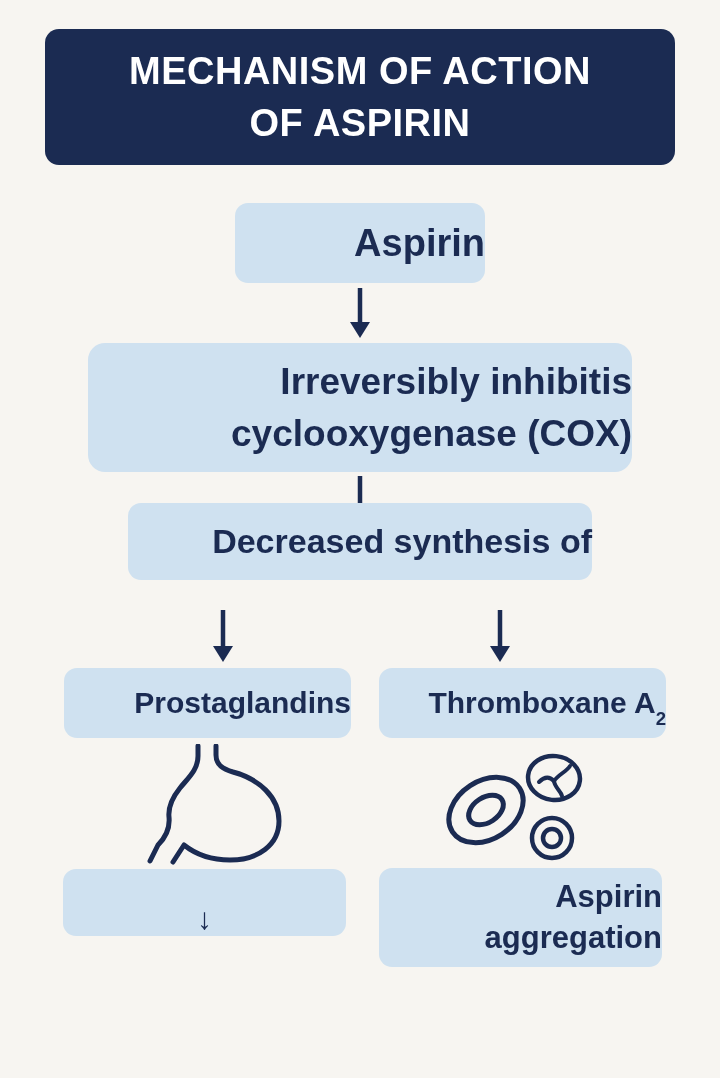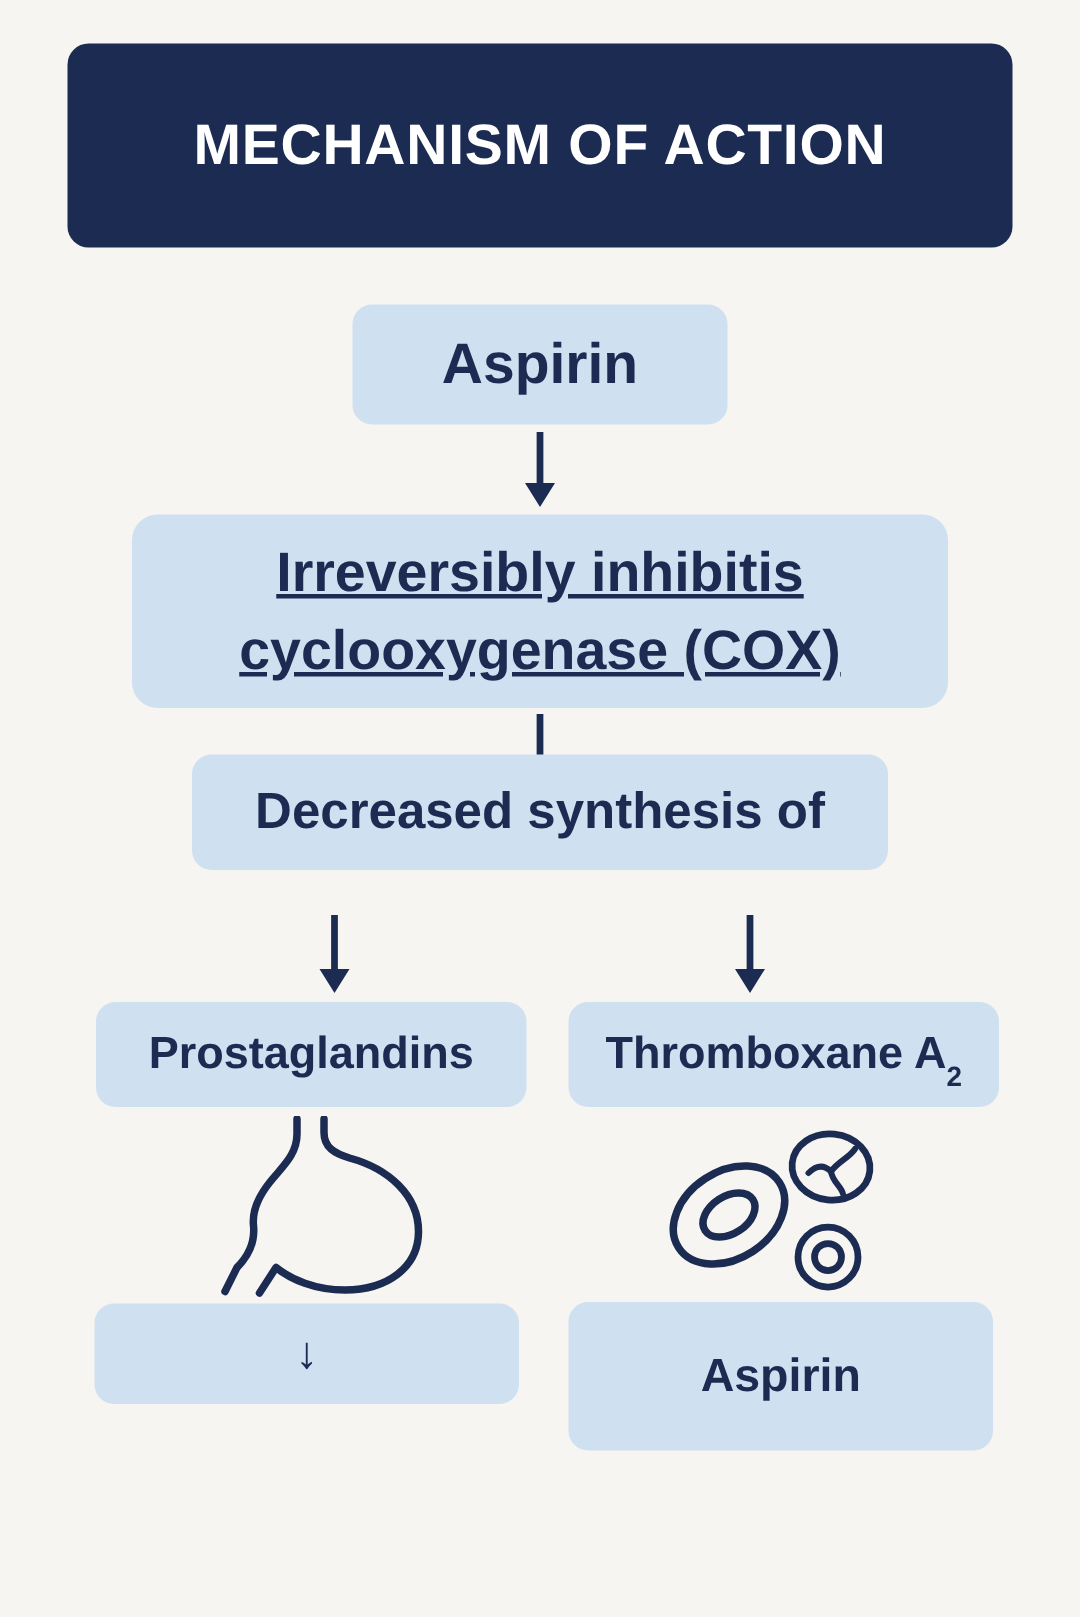--- a/index.html
+++ b/index.html
@@ -19,21 +19,21 @@
     background: var(--bg);
     overflow: hidden;
   }
 
   .node {
     position: absolute;
     background: var(--box-blue);
     color: var(--navy);
     display: flex;
     flex-direction: column;
-    align-items: center;
+    align-items: flex-end;
     justify-content: center;
     text-align: center;
     font-weight: 700;
     border-radius: 13px;
   }
 
   .title-box {
     position: absolute;
     left: 45px; top: 29px;
     width: 630px; height: 136px;
@@ -45,21 +45,21 @@
     align-items: center;
     justify-content: center;
     text-align: center;
     font-size: 38px;
     font-weight: 700;
     letter-spacing: 0.5px;
     line-height: 1.38;
   }
 
   .aspirin-box   { left: 235px; top: 203px; width: 250px; height: 80px;  font-size: 38px; }
-  .inhibits-box  { left: 88px;  top: 343px; width: 544px; height: 129px; font-size: 37px; line-height: 1.4; border-radius: 17px; text-decoration: underline; }
+  .inhibits-box  { left: 88px;  top: 343px; width: 544px; height: 129px; font-size: 37px; line-height: 1.4; border-radius: 17px; }
   .decreased-box { left: 128px; top: 503px; width: 464px; height: 77px;  font-size: 34px; }
   .prosta-box    { left: 64px;  top: 668px; width: 287px; height: 70px;  font-size: 30px; }
   .thrombo-box   { left: 379px; top: 668px; width: 287px; height: 70px;  font-size: 30px; }
   .inflam-box    { left: 63px;  top: 869px; width: 283px; height: 67px;  font-size: 30px; flex-direction: row; gap: 9px; }
   .platelet-box  { left: 379px; top: 868px; width: 283px; height: 99px;  font-size: 31px; line-height: 1.32; }
 
   .thrombo-box sub {
     font-size: 0.62em;
     position: relative;
     bottom: -0.28em;
@@ -79,20 +79,21 @@
     stroke-linejoin: round;
   }
 </style>
 </head>
 <body>
 
 <div class="canvas">
 
   <div class="title-box">
     <div>MECHANISM OF ACTION</div>
+    <div>OF ASPIRIN</div>
   </div>
 
   <div class="node aspirin-box">
     <span>Aspirin</span>
   </div>
 
   <svg class="arrow" style="left:347px; top:288px;" width="26" height="50" viewBox="0 0 26 50">
     <line x1="13" y1="0" x2="13" y2="36"></line>
     <polygon points="3,34 23,34 13,50"></polygon>
   </svg>
@@ -144,15 +145,16 @@
     <circle cx="114" cy="92" r="20" stroke-width="4.5"></circle>
     <circle cx="114" cy="92" r="9" stroke-width="4.5"></circle>
   </svg>
 
   <div class="node inflam-box">
     <span class="dn-glyph">↓</span>
   </div>
 
   <div class="node platelet-box">
     <span>Aspirin</span>
+    <span>aggregation</span>
   </div>
 
 </div>
 
 </body></html>

